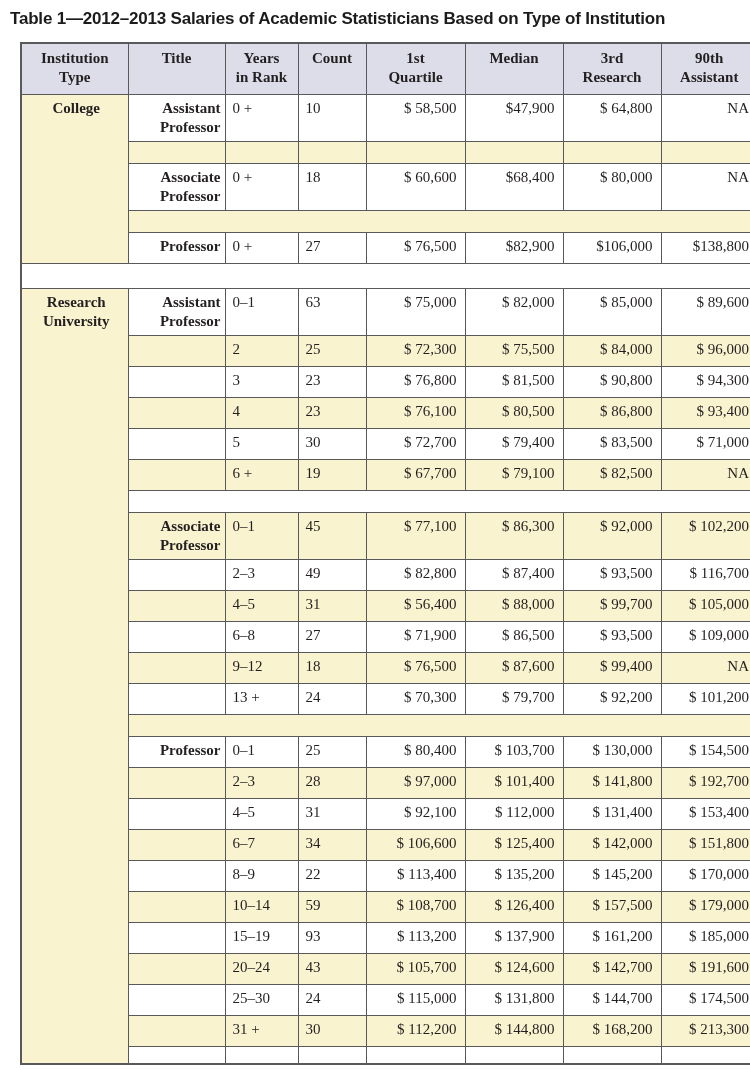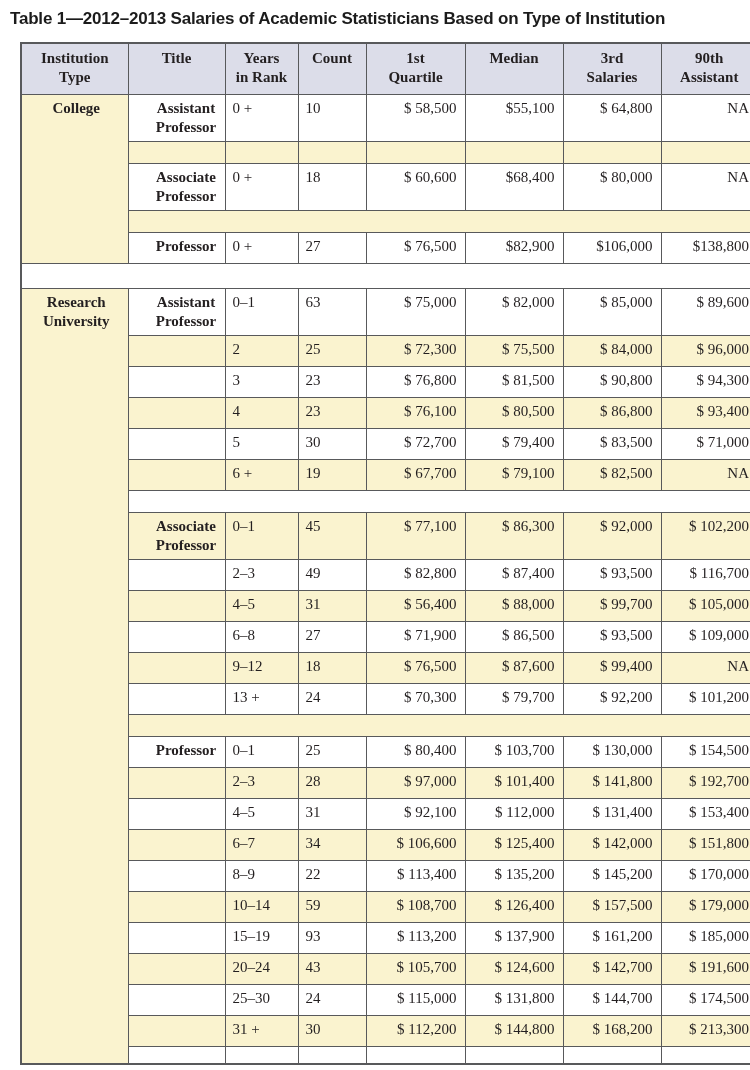--- a/index.html
+++ b/index.html
@@ -41,21 +41,21 @@
     white-space: pre-line;
     padding: 5px 2px;
     height: 40px;
   }
   td.inst {
     background: var(--yellow, #FAF3CF);
     font-weight: bold;
     text-align: center;
     padding: 4px 3px 0 6px;
   }
-  td.title { font-weight: bold; text-align: center; padding: 4px 4px 2px 23px; }
+  td.title { font-weight: bold; text-align: right; padding: 4px 4px 2px 23px; }
   td.years, td.count { text-align: left; padding: 4px 3px 0 7px; }
   td.money { text-align: right; padding: 4px 8px 0 3px; }
   tr.data td { height: 24px; }
   tr.data.tall td { height: 40px; }
   tr.spacer td { height: 19px; }
   tr.gap td { height: 22px; background: #ffffff; }
   tr.partial td { height: 14px; background: #ffffff; }
   .white { background: #ffffff; }
   .yellow { background: var(--yellow, #FAF3CF); }
 </style>
@@ -80,33 +80,33 @@
         <th class="hdr" scope="col">Institution
 Type</th>
         <th class="hdr" scope="col">Title</th>
         <th class="hdr" scope="col">Years
 in Rank</th>
         <th class="hdr" scope="col">Count</th>
         <th class="hdr" scope="col">1st
 Quartile</th>
         <th class="hdr" scope="col">Median</th>
         <th class="hdr" scope="col">3rd
-Salaries</th>
+Research</th>
         <th class="hdr" scope="col">90th
 Assistant</th>
       </tr>
   </thead>
   <tbody id="tbl-body">
       <tr class="data tall">
         <td class="inst" rowspan="5">College</td>
         <td class="title white">Assistant Professor</td>
         <td class="years white">0 +</td>
         <td class="count white">10</td>
         <td class="money white">$ 58,500</td>
-        <td class="money white">$55,100</td>
+        <td class="money white">$47,900</td>
         <td class="money white">$ 64,800</td>
         <td class="money white">NA</td>
       </tr>
       <tr class="spacer">
         <td class="yellow"></td>
         <td class="yellow"></td>
         <td class="yellow"></td>
         <td class="yellow"></td>
         <td class="yellow"></td>
         <td class="yellow"></td>

